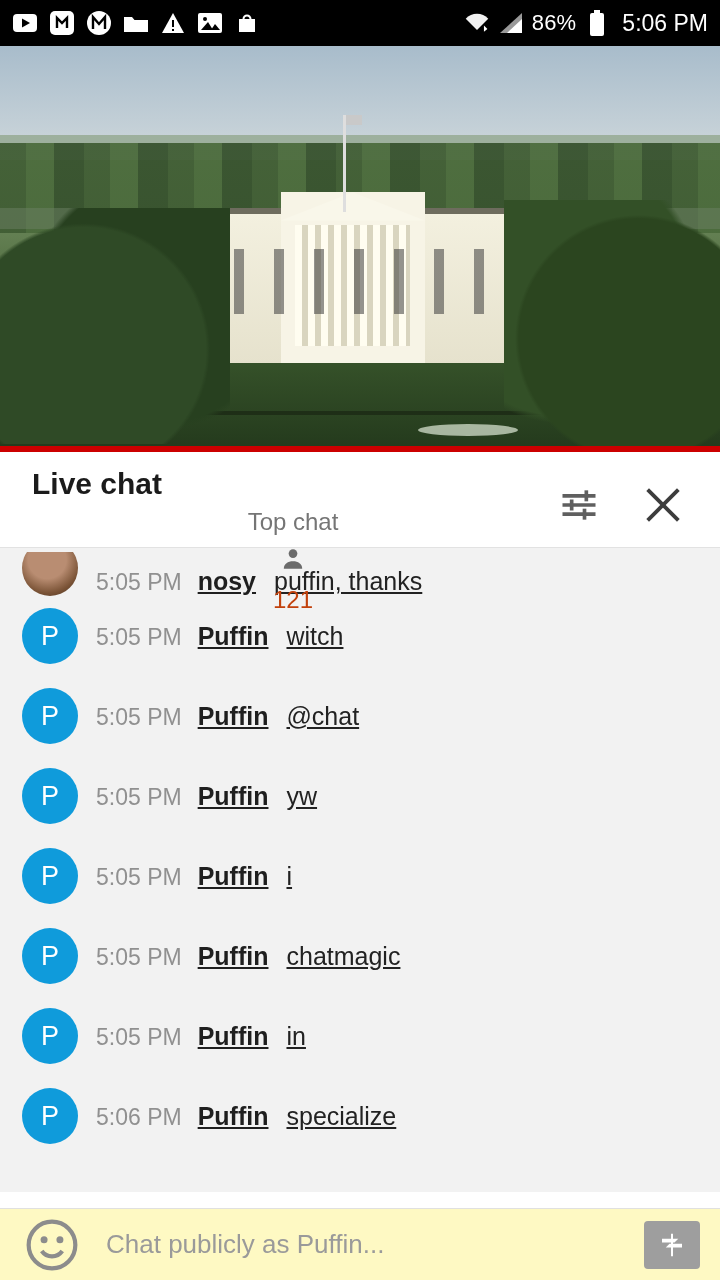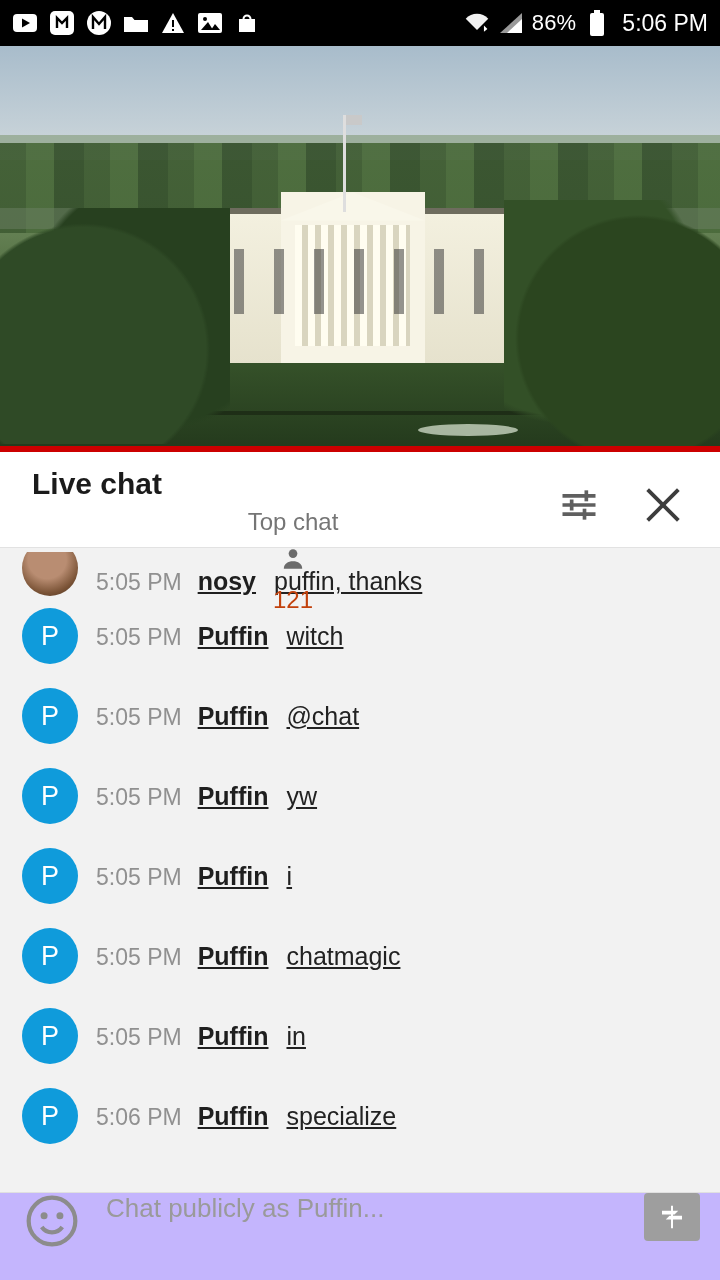--- a/index.html
+++ b/index.html
@@ -88,23 +88,23 @@
   }
   .avatar.p { background: #0f9bdb; }
   .avatar.photo { background: radial-gradient(circle at 45% 35%, #b98d72 0 40%, #7a5336 70%, #3c2a1c 100%); }
   .msg-body { display: flex; align-items: baseline; gap: 0; margin-left: 18px; white-space: nowrap; }
   .msg-time { font-size: 23px; color: #909090; }
   .msg-author { font-size: 25px; color: #1f1f1f; font-weight: bold; margin-left: 16px; text-decoration: underline; }
   .msg-text { font-size: 25px; color: #222; margin-left: 18px; text-decoration: underline; }
 
   
   .composer {
-    position: absolute; bottom: 0; left: 0; right: 0; height: 88px; background: #c4b5fd;
+    position: absolute; bottom: 0; left: 0; right: 0; height: 72px; background: #fef9c3;
     border-top: 1px solid #e0e0e0;
-    display: flex; align-items: flex-start; padding: 0 20px 0 24px;
+    display: flex; align-items: center; padding: 0 20px 0 24px;
   }
   .emoji-btn { width: 56px; height: 56px; flex: none; }
   .composer-input {
     flex: 1; border: none; background: transparent; outline: none;
     font-family: "Liberation Sans", sans-serif; font-size: 26px; color: #222;
     margin-left: 26px;
   }
   .composer-input::placeholder { color: #9a9a9a; }
   .send-btn {
     width: 56px; height: 48px; background: #9e9e9e; border-radius: 4px;

